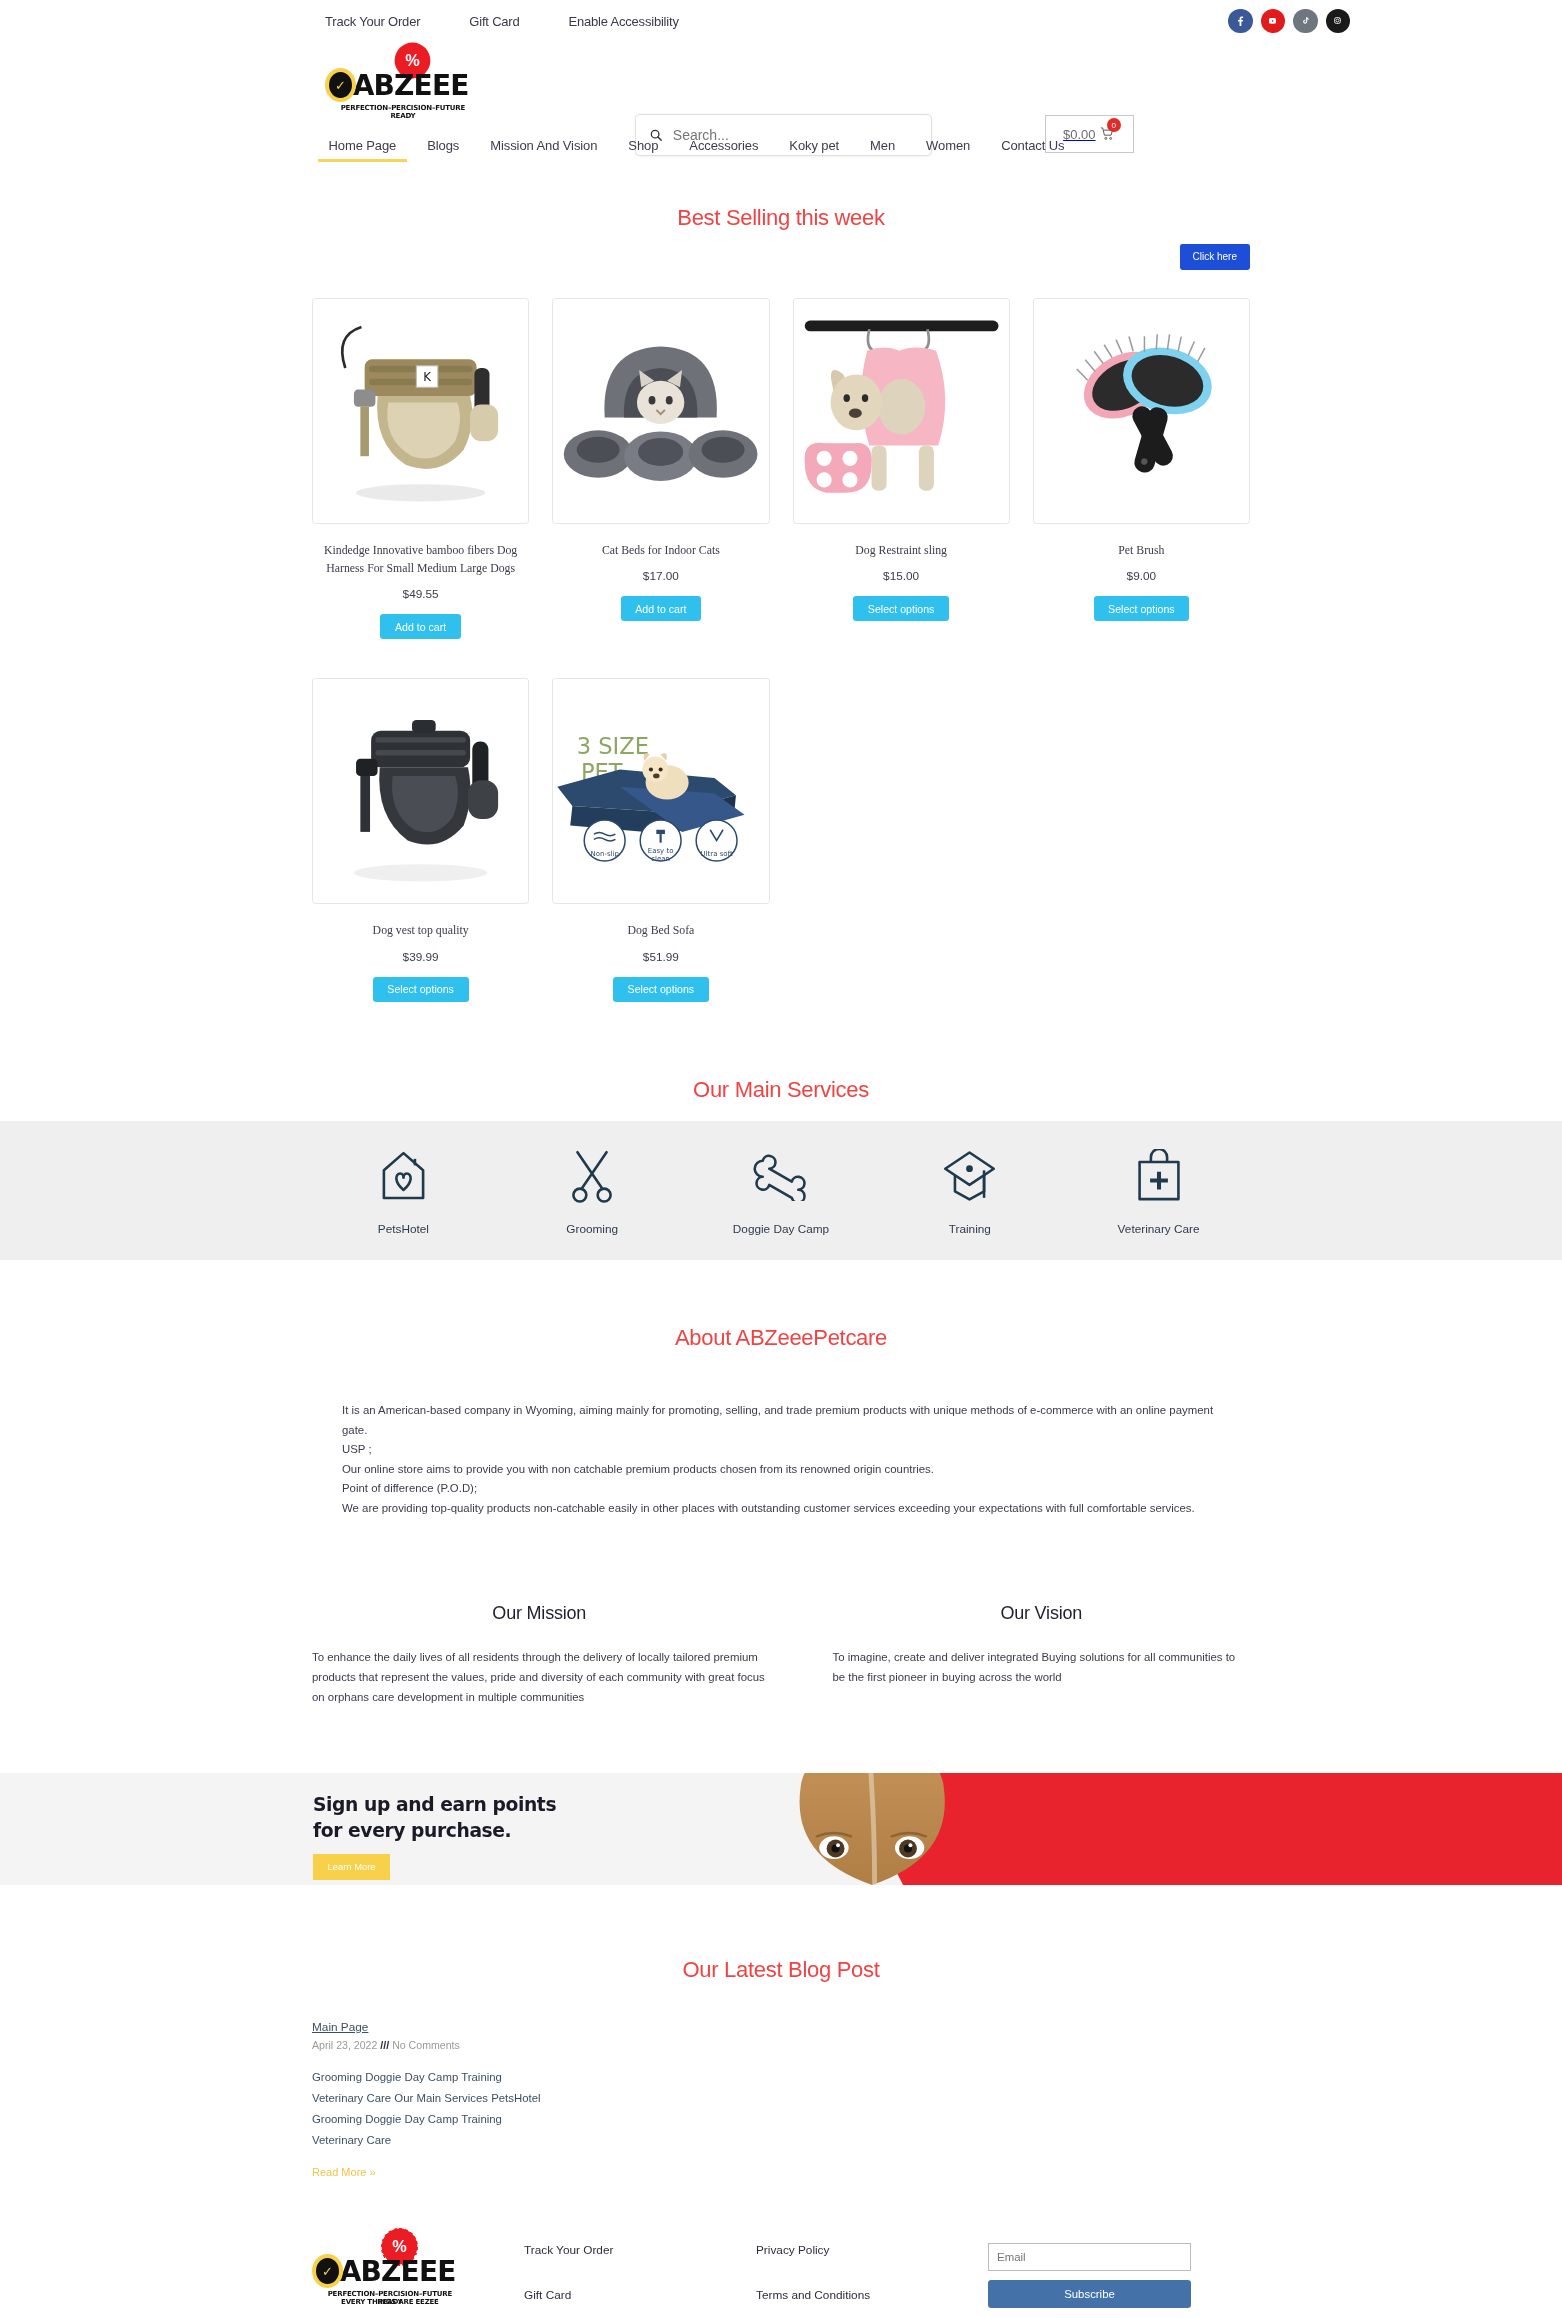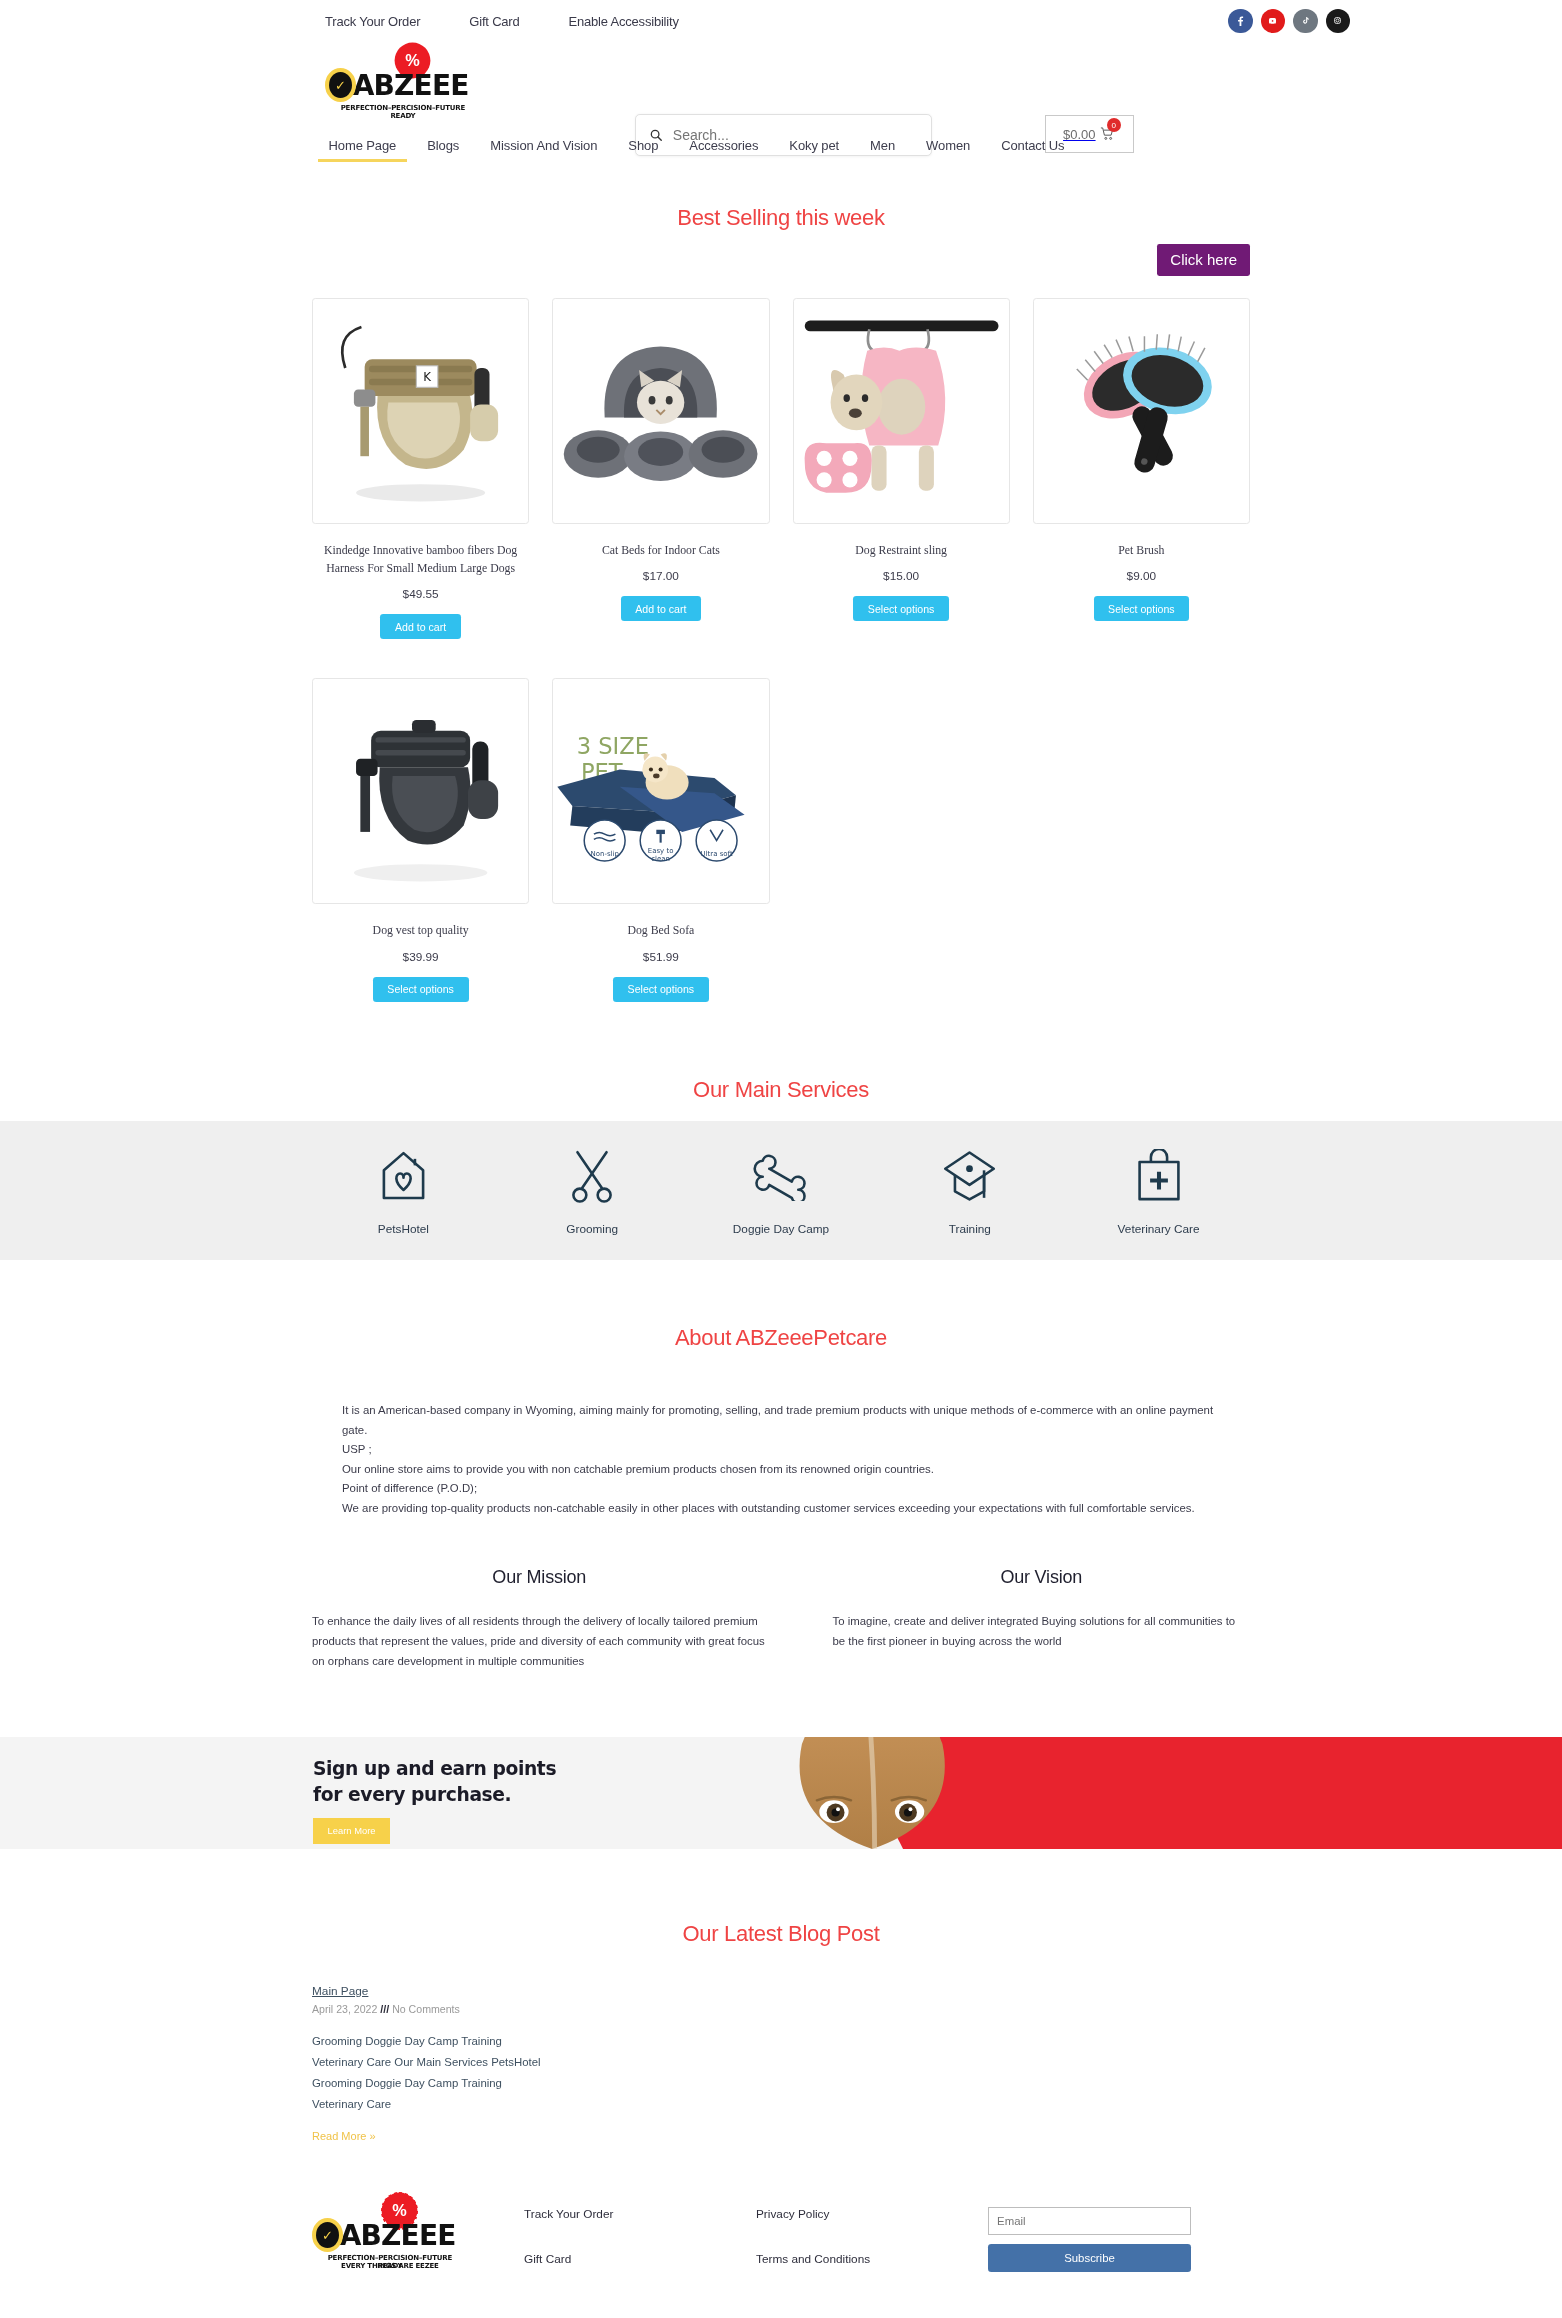--- a/index.html
+++ b/index.html
@@ -132,22 +132,22 @@
   .sec-title {
     text-align: center; font-size: 22px; color: #ef4444;
     font-weight: 400; font-family: "Liberation Sans", sans-serif;
     letter-spacing: -0.3px;
   }
 
   
   .products-wrap { padding: 0 312px; position: relative; }
   .click-here {
     position: absolute; right: 312px; top: 39px;
-    background: #701a75; color: #fff; border: 0;
-    font-size: 15px; padding: 7.3px 13px; border-radius: 2.4px;
+    background: #1d4ed8; color: #fff; border: 0;
+    font-size: 10px; padding: 7.3px 13px; border-radius: 2.4px;
     cursor: pointer;
   }
   .prod-grid {
     display: grid; grid-template-columns: repeat(4, 1fr);
     column-gap: 23px; row-gap: 0;
     margin-top: 67px;
   }
   .prod-card { text-align: center; }
   .prod-img {
     width: 100%; height: 226px; border: 0.8px solid #e6e6e6; border-radius: 3.3px;
@@ -183,21 +183,21 @@
 
   
   .about { padding: 0 312px; margin-top: 65px; }
   .about p {
     font-size: 11.4px; color: #3b3b4a; line-height: 1.72;
     text-align: left; margin-top: 0;
   }
   .about-body { margin-top: 50px; padding: 0 30px; }
 
   .mv { display: grid; grid-template-columns: 1fr 1fr; gap: 29px;
-        padding: 0 312px; margin-top: 48px; }
+        padding: 0 312px; margin-top: 84px; }
   .mv h3 { text-align: center; font-size: 18px; font-weight: 400;
            color: #1f1f2e; letter-spacing:-0.2px; }
   .mv p { margin-top: 24.4px; font-size: 11.4px; color: #3b3b4a; line-height: 1.75; }
   .mv .col2 { padding-left: 37px; }
 
   
   .signup {
     margin-top: 65px; height: 112px; background: #f4f4f4;
     position: relative; overflow: hidden;
   }

